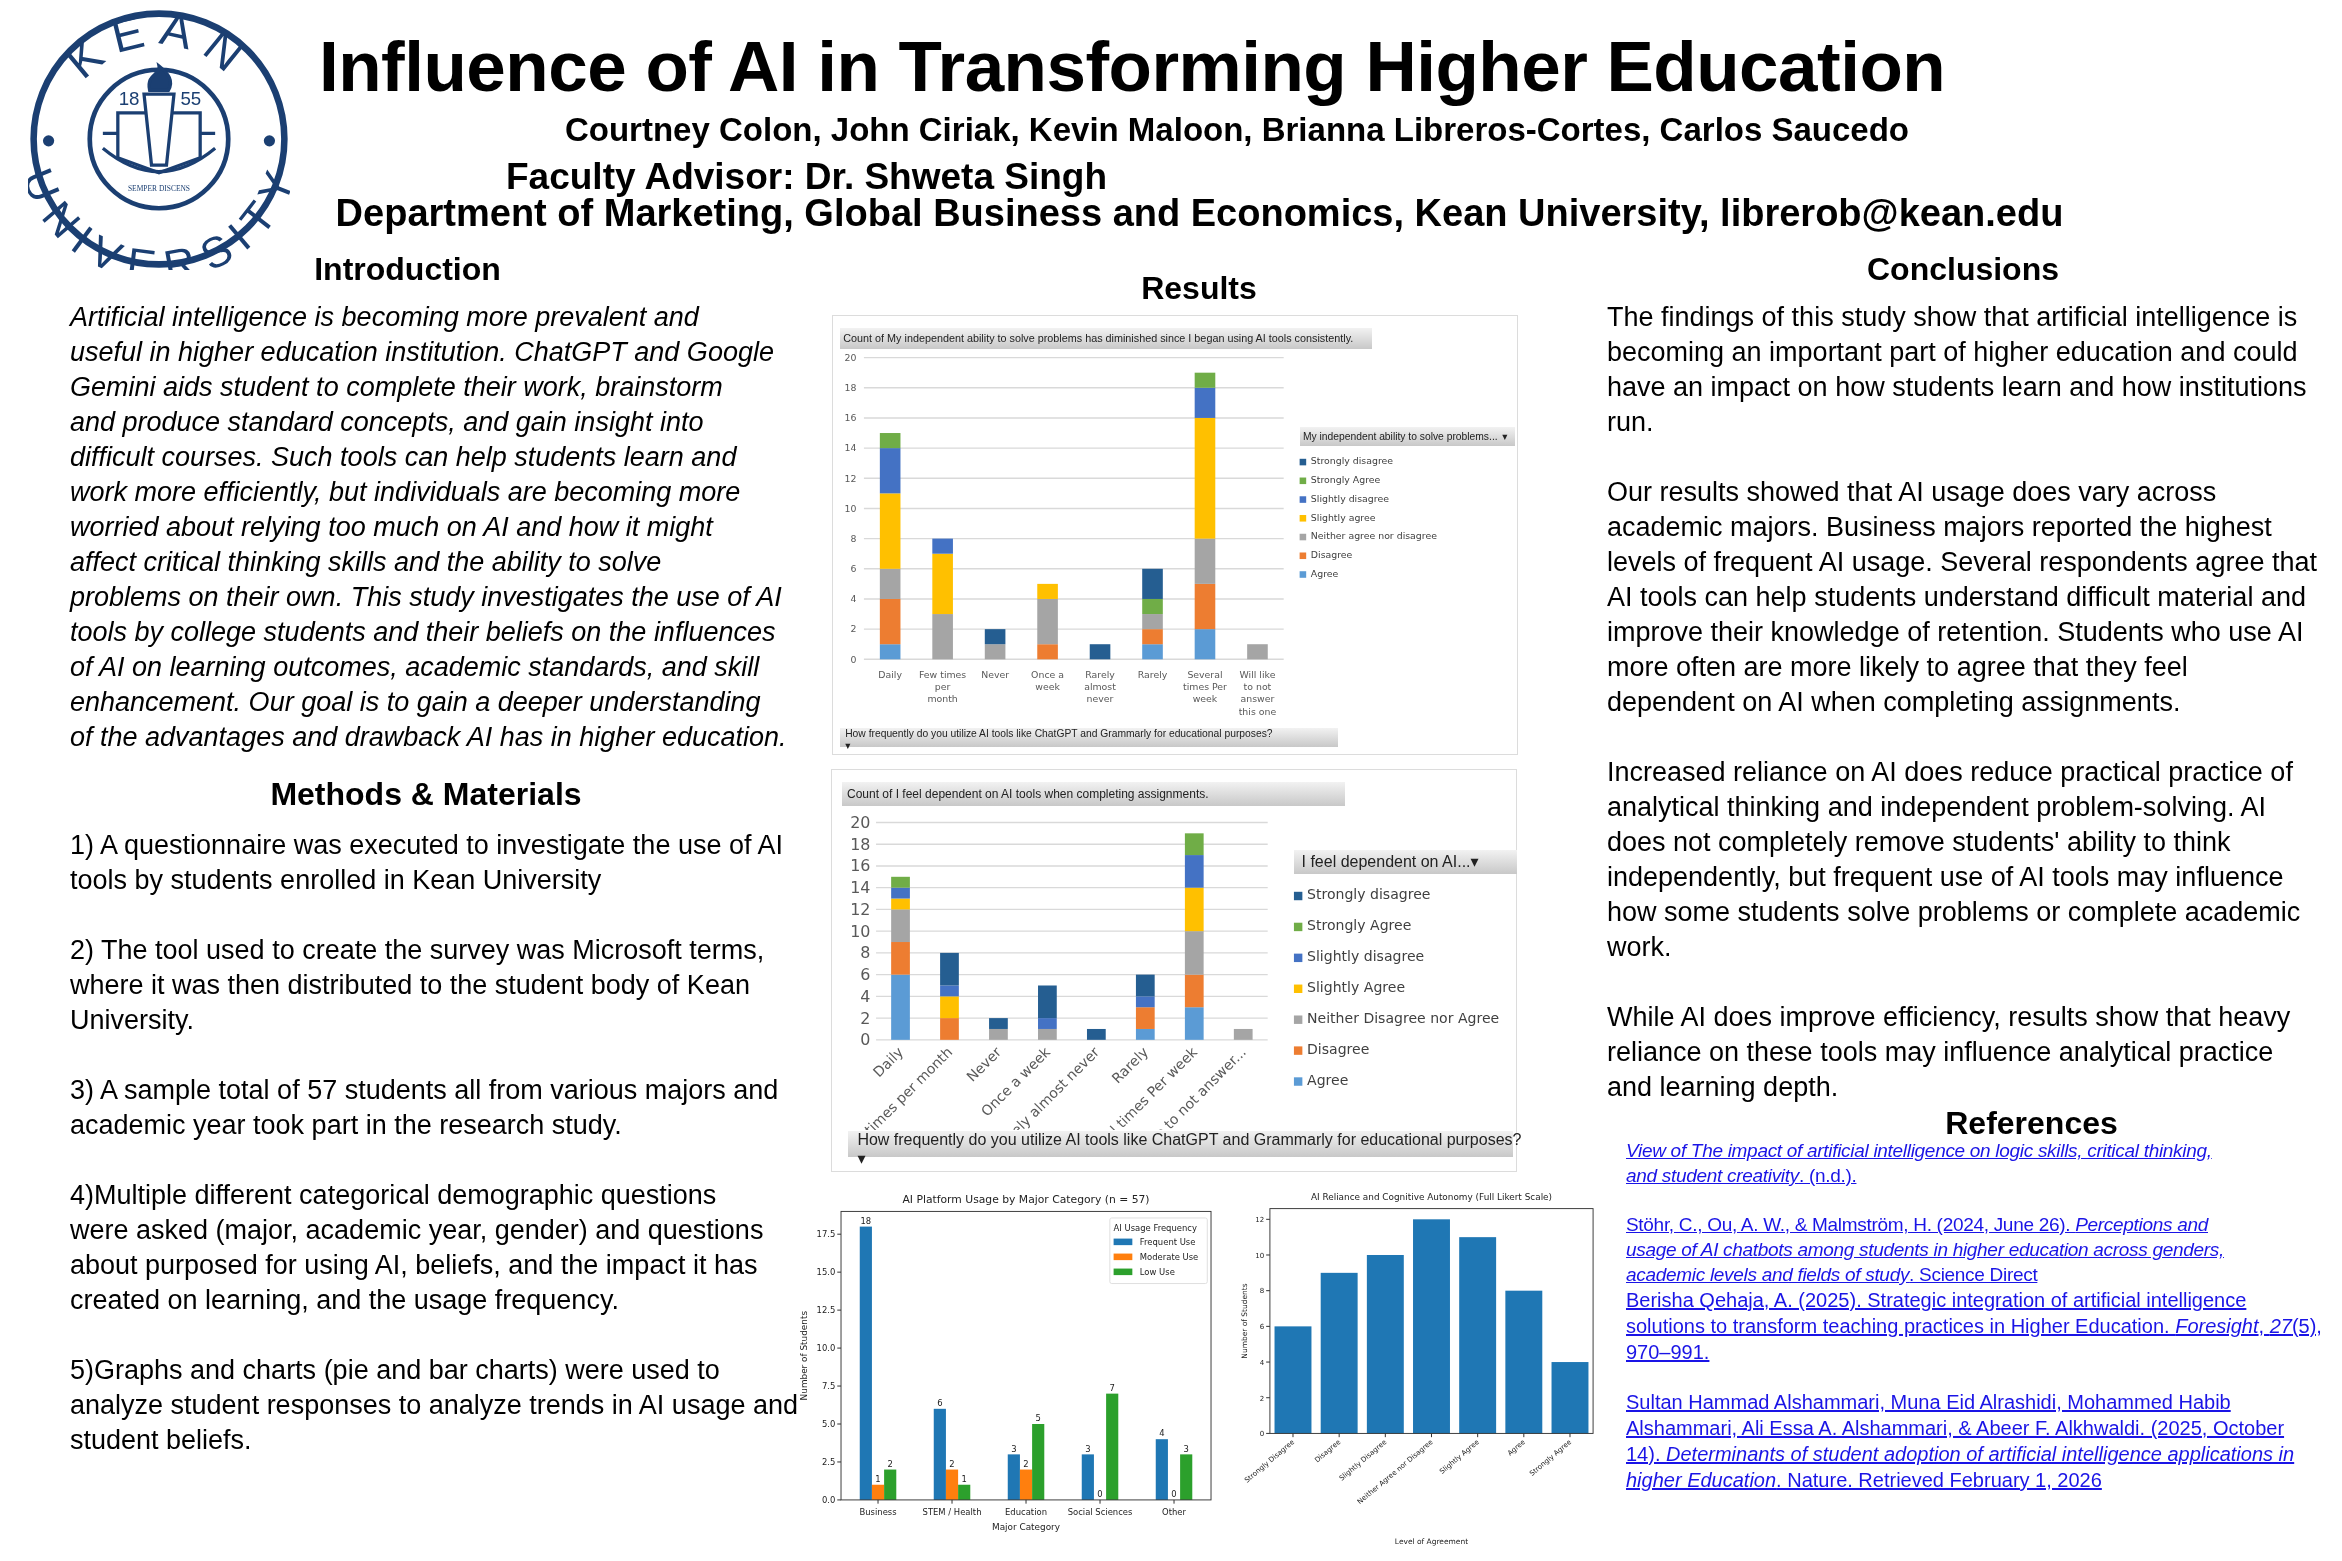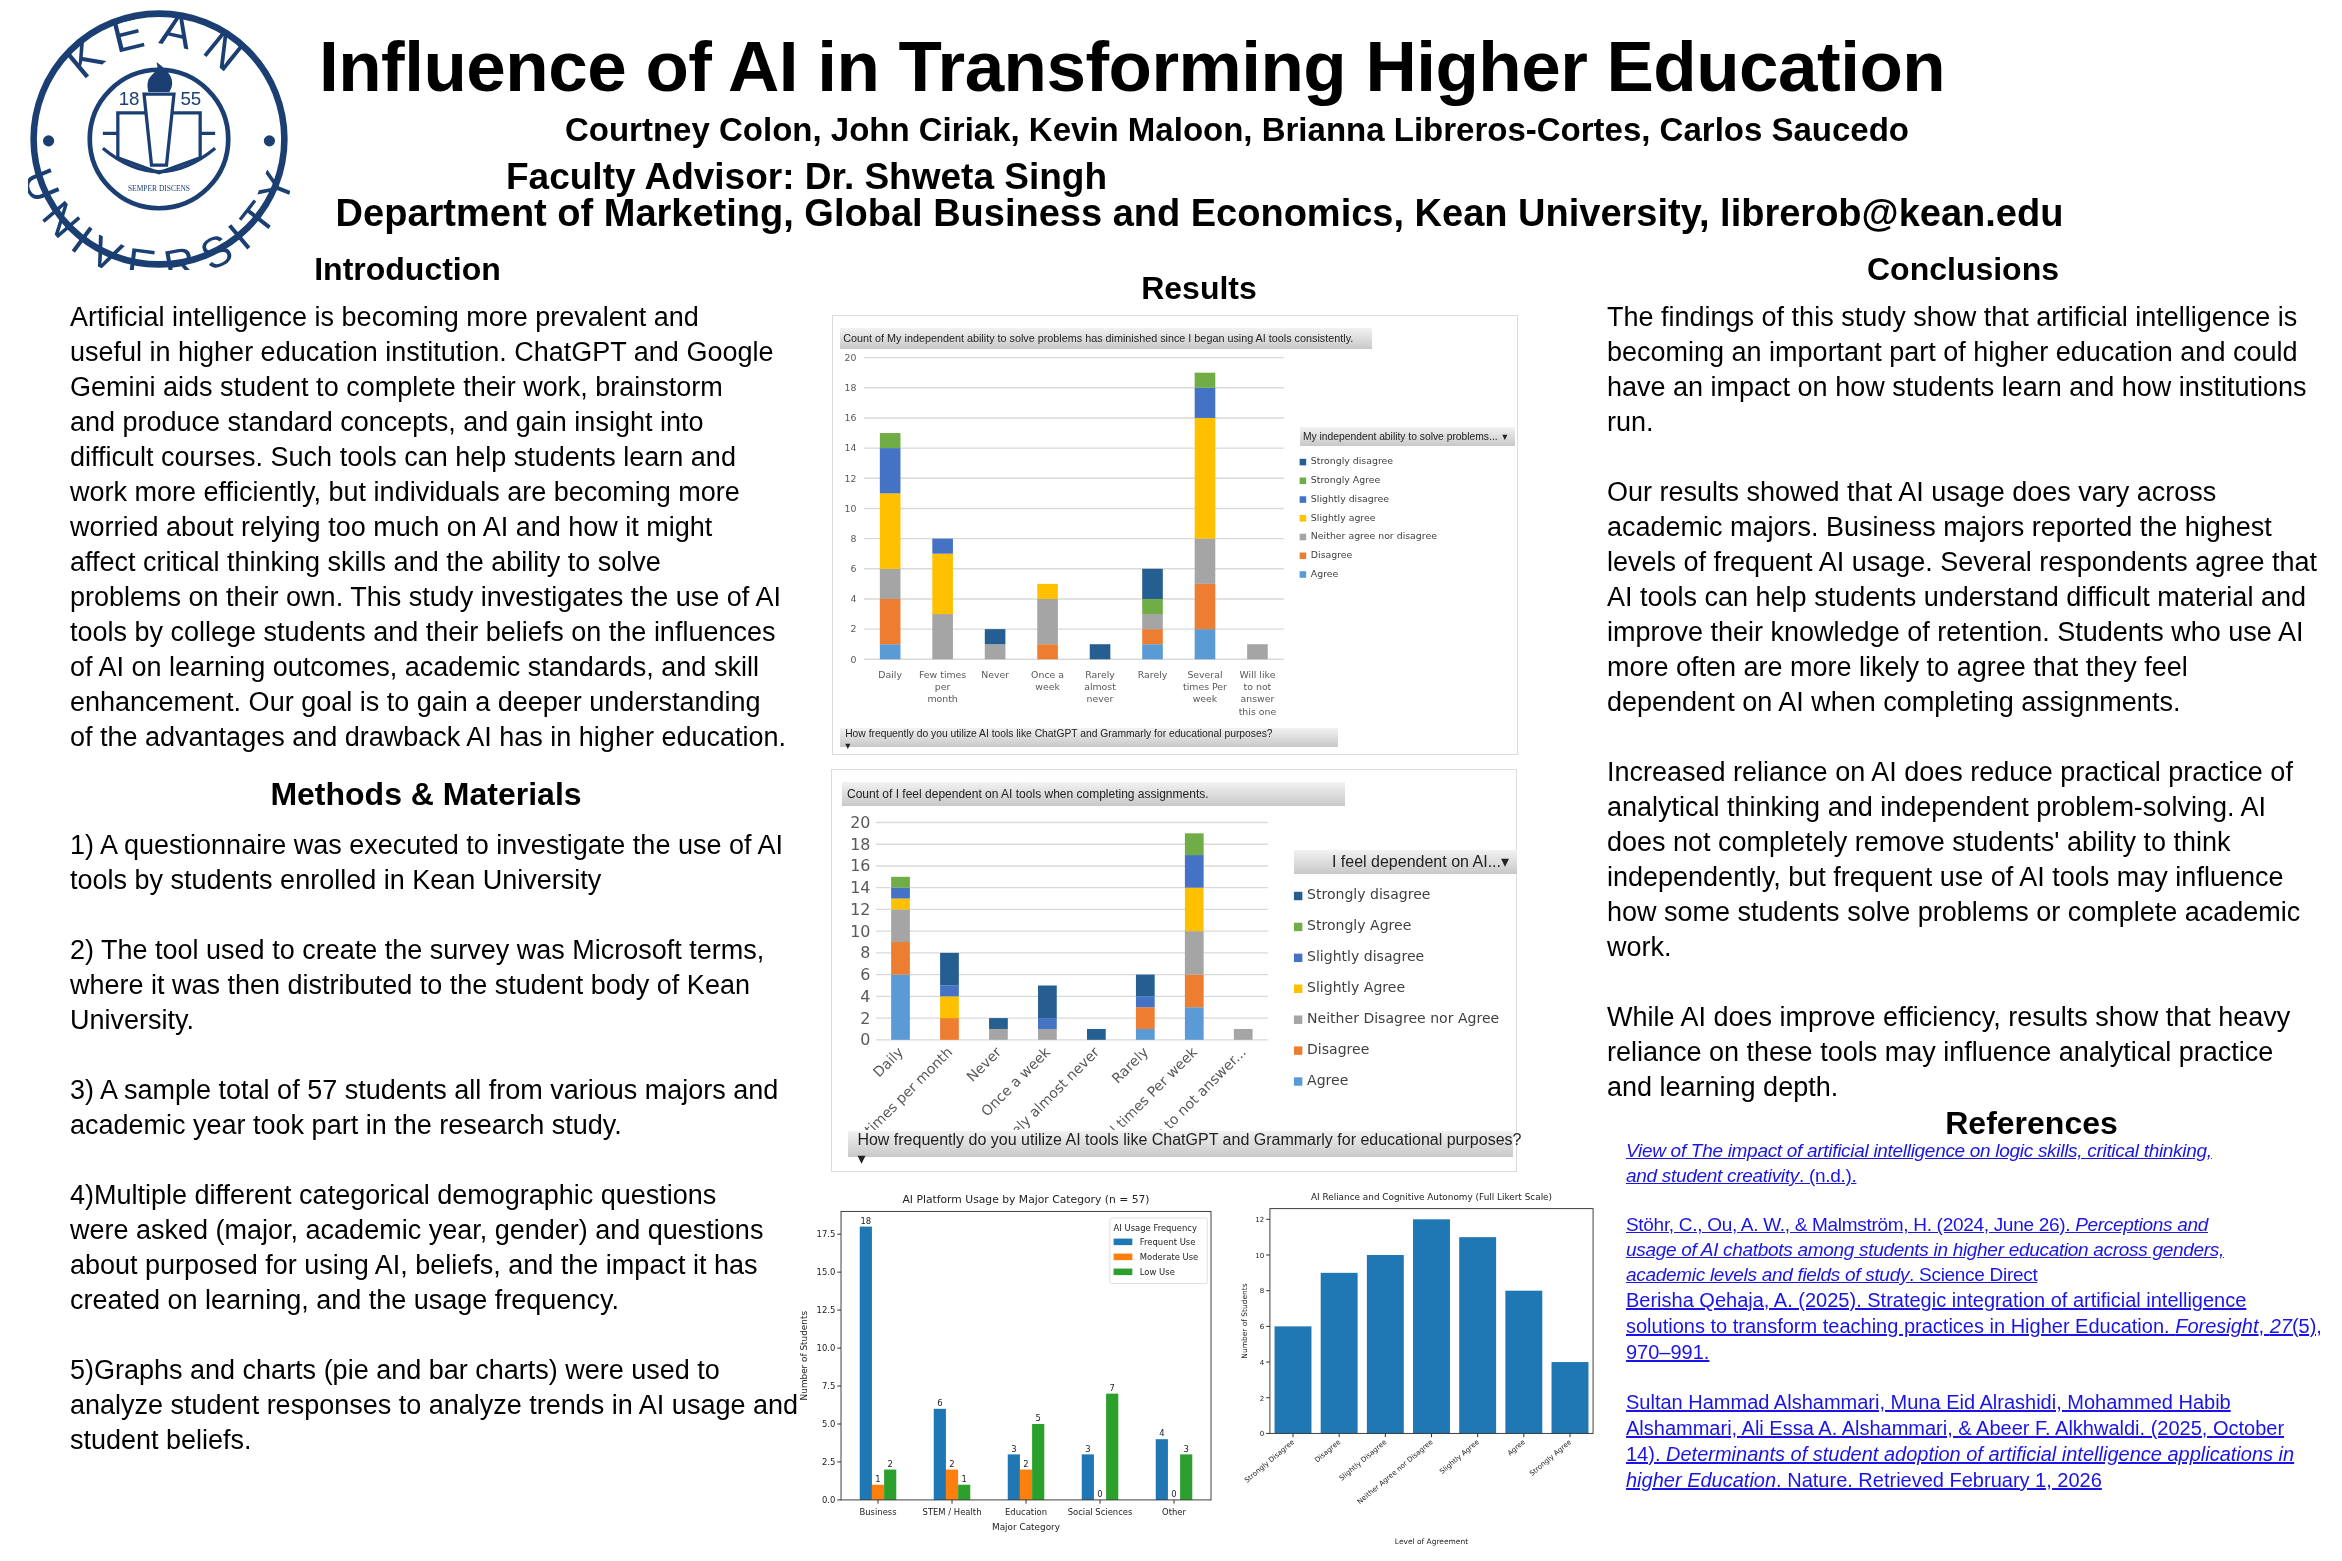--- a/index.html
+++ b/index.html
@@ -8,21 +8,21 @@
   #logo { left:28px; top:7.5px; width:262px; height:262px; }
   #title { left:319px; top:26px; width:1743px; font-size:71px; font-weight:bold; letter-spacing:-0.5px; white-space:nowrap; }
   #authors { left:506px; top:111px; width:1462px; text-align:center; font-size:33px; font-weight:bold; white-space:nowrap; }
   #advisor { left:506px; top:156px; width:1462px; font-size:37px; font-weight:bold; }
   #department { left:319px; top:192px; width:1761px; text-align:center; font-size:38px; font-weight:bold; white-space:nowrap; }
   .heading { font-weight:bold; font-size:32px; text-align:center; }
   .body-text { font-size:27px; line-height:35px; }
   .para { margin:0; }
   .gap { height:35px; }
   #intro-head { left:70px; top:251px; width:675px; }
-  #intro { left:70px; top:300px; width:721px; }
+  #intro { left:70px; top:300px; width:721px;font-style:italic; }
   #methods-head { left:70px; top:776px; width:712px; }
   #methods { left:70px; top:828px; width:731px; }
   #results-head { left:824px; top:270px; width:750px; }
   #concl-head { left:1607px; top:251px; width:712px; }
   #concl { left:1607px; top:300px; width:731px; }
   #refs-head { left:1666px; top:1094px; width:731px;margin-top:11px; }
   #refs { left:1626px; top:1138px; width:712px; color:#1a14e6; }
   .ref { text-decoration:underline; margin:0; }
   .ref-sans { font-family:"Liberation Sans", sans-serif; font-size:19px; line-height:25px; letter-spacing:-0.3px; }
   .ref-serif { font-family:Liberation Sans, sans-serif; font-size:20px; line-height:26px; }
@@ -289,21 +289,21 @@
       <text x="507" y="160" font-size="15" class="leg-lbl">Slightly disagree</text>
       <rect x="493" y="185" width="9" height="9" fill="#ffc000"></rect>
       <text x="507" y="193" font-size="15" class="leg-lbl">Slightly Agree</text>
       <rect x="493" y="218" width="9" height="9" fill="#a5a5a5"></rect>
       <text x="507" y="226" font-size="15" class="leg-lbl">Neither Disagree nor Agree</text>
       <rect x="493" y="251" width="9" height="9" fill="#ed7d31"></rect>
       <text x="507" y="259" font-size="15" class="leg-lbl">Disagree</text>
       <rect x="493" y="284" width="9" height="9" fill="#5b9bd5"></rect>
       <text x="507" y="292" font-size="15" class="leg-lbl">Agree</text>
     </svg>
-  <div class="abs pivot-title" style="left:462px; top:80px; width:215px; height:24px; font-size:16px; line-height:24px; padding-left:7.5px; display:flex; justify-content:flex-end;">
+  <div class="abs pivot-title" style="left:462px; top:80px; width:215px; height:24px; font-size:16px; line-height:24px; padding-left:7.5px; display:flex; justify-content:flex-start;">
     <span>I feel dependent on AI...</span>
     <span style="padding-right:7.5px;">▾</span>
   </div>
   <div class="abs pivot-field" style="left:16px; top:361px; width:646px; height:26px; font-size:16px; padding:0 9.4px;">
     <span>How frequently do you utilize AI tools like ChatGPT and Grammarly for educational purposes?</span>
     <span>▾</span>
   </div>
 </div>
 
 <svg id="svg3" class="abs" style="left:796px; top:1188px;" width="431" height="370" viewBox="0 0 460 395">

